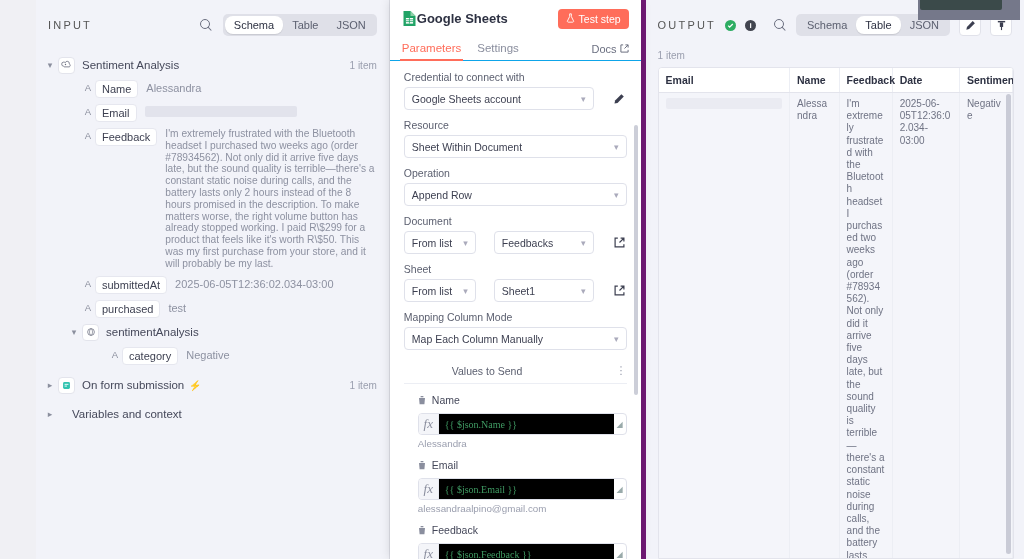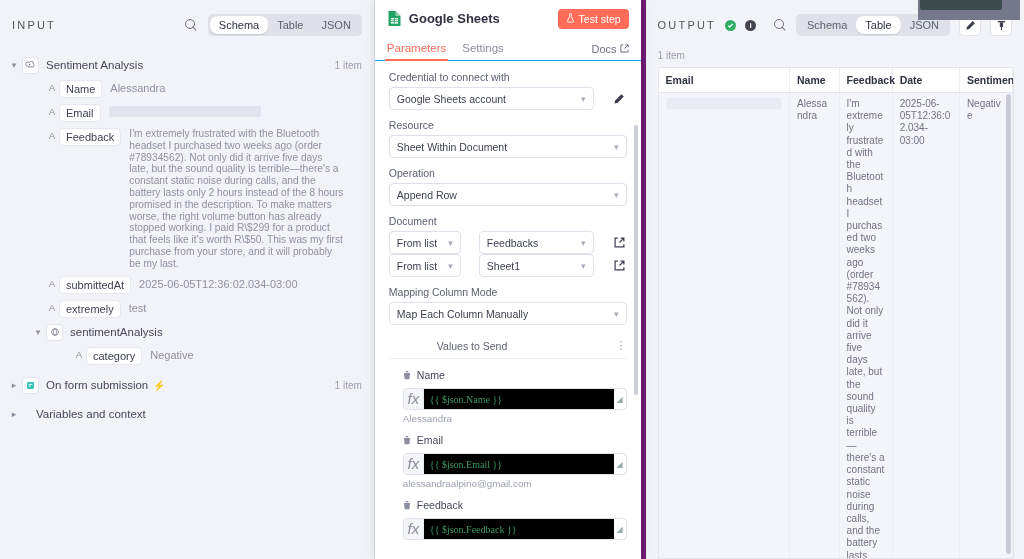--- a/index.html
+++ b/index.html
@@ -2,21 +2,21 @@
 <html><head>
 <meta charset="utf-8">
 <style>
   * { box-sizing: border-box; margin: 0; padding: 0; }
   html, body {
     width: 1024px; height: 559px;
     font-family: "Liberation Sans", sans-serif;
     background: #f0f0f4;
     overflow: hidden;
   }
-  .app { display: flex; width: 1024px; height: 559px; position: relative; }
+  .app { display: flex; width: 1024px; height: 559px; position: relative; padding-left: 36px; }
 
   
   .panel-title {
     font-size: 11px; letter-spacing: 2.2px; color: #555;
     font-weight: 400;
   }
   .seg {
     display: flex; background: #dfe0e8; border-radius: 5px; padding: 2px;
     height: 22px; align-items: center;
   }
@@ -73,21 +73,21 @@
   .kv .val { font-size: 11px; color: #8d91a1; line-height: 16px; }
   .kv .val.wrap { max-width: 215px; line-height: 11.8px; font-size: 10.2px; }
   .redacted { display:inline-block; width: 152px; height: 11px; background: #e2e3ec; border-radius:2px; margin-top:2px;}
 
   
   .mid {
     width: 268px; height: 559px; background: #fff;
     box-shadow: 0 0 10px rgba(0,0,0,.13); display: flex; flex-direction: column;
     position: relative; z-index: 5;
   }
-  .mid-head { display:flex; align-items:center; padding: 0 12px; height: 37px; gap: 7px;}
+  .mid-head { display:flex; align-items:center; padding: 0 12px; height: 37px; gap: 0;}
   .gs-ico { width:15px; height:17px; flex:0 0 15px;}
   .mid-title { font-size: 13px; color: #2d3142; font-weight: 700; }
   .test-btn {
     margin-left:auto; background: #ff6d5a; color: #fff; border: none; border-radius: 4px;
     font-size: 10.5px; padding: 4px 8px; display:flex; align-items:center; gap:4px;
     cursor:pointer; font-family: inherit;
   }
   .tabs {
     display:flex; align-items:center; padding: 0 12px; height: 24px;
     border-bottom: 1px solid #0ea5e9; gap: 16px;
@@ -121,22 +121,22 @@
 
   .vrow { padding-left: 14px; margin-top: 7px; }
   .vrow .hdr { display:flex; align-items:center; gap:6px; margin-bottom: 4px;}
   .vrow .hdr .nm { font-size: 10.5px; color: #45485a;}
   .expr {
     height: 22px; border: 1px solid #dfe1ea; border-radius: 4px; background: #fff;
     display:flex; align-items:center; overflow:hidden;
   }
   .expr .fx {
     width: 20px; flex:0 0 20px; background:#f4f5f9; border-right:1px solid #e9ebf1;
-    font-size:15px; color:#8a8e9e; font-style:italic; text-align:center; line-height:20px;
-    font-family:Liberation Sans, sans-serif;
+    font-size:13px; color:#8a8e9e; font-style:italic; text-align:center; line-height:20px;
+    font-family:Liberation Serif, serif;
   }
   .expr .code {
     flex:1; background:#000000; height:100%; display:flex; align-items:center;
     padding: 0 6px; font-family:Liberation Serif, serif; font-size:10px; color:#3f9a63;
   }
   .expr .grip { width:12px; flex:0 0 12px; color:#9aa; font-size:8px; text-align:center;}
   .resolved { font-size: 9.8px; color: #9a9eae; margin-top: 3px; }
   .mid-scroll {
     position:absolute; right: 3px; top: 64px; width: 4px; height: 270px;
     background: #ccced8; border-radius: 2px;
@@ -239,21 +239,21 @@
       </div>
 
       <div class="kv" style="padding-left:45px;">
         <span class="type">A</span>
         <span class="keybox">submittedAt</span>
         <span class="val">2025-06-05T12:36:02.034-03:00</span>
       </div>
 
       <div class="kv" style="padding-left:45px;">
         <span class="type">A</span>
-        <span class="keybox">extremely</span>
+        <span class="keybox">purchased</span>
         <span class="val">test</span>
       </div>
 
       <div class="row" style="padding-left:30px;">
         <span class="caret">▾</span>
         <span class="node-ico">
           <svg width="10" height="10" viewBox="0 0 16 16">
               <circle cx="8" cy="8" r="5.4" fill="none" stroke="#6b6f80" stroke-width="1.2"></circle>
               <ellipse cx="8" cy="8" rx="2.4" ry="5.4" fill="none" stroke="#6b6f80" stroke-width="1"></ellipse>
             </svg>
@@ -362,20 +362,21 @@
           <span class="chev">▾</span>
         </div>
         <span class="ext">
           <svg width="11" height="11" viewBox="0 0 10 10">
               <path d="M3.5 1H1v8h8V6.5" fill="none" stroke="#3c3f50" stroke-width="1.1"></path>
               <path d="M6 1h3v3M9 1L5 5" fill="none" stroke="#3c3f50" stroke-width="1.1"></path>
             </svg>
         </span>
       </div>
 
+      <div class="f-label">Sheet</div>
       <div class="ctl-row">
         <div class="ctl from-list">
           <span>From list</span>
           <span class="chev">▾</span>
         </div>
         <div class="ctl grow">
           <span>Sheet1</span>
           <span class="chev">▾</span>
         </div>
         <span class="ext">

